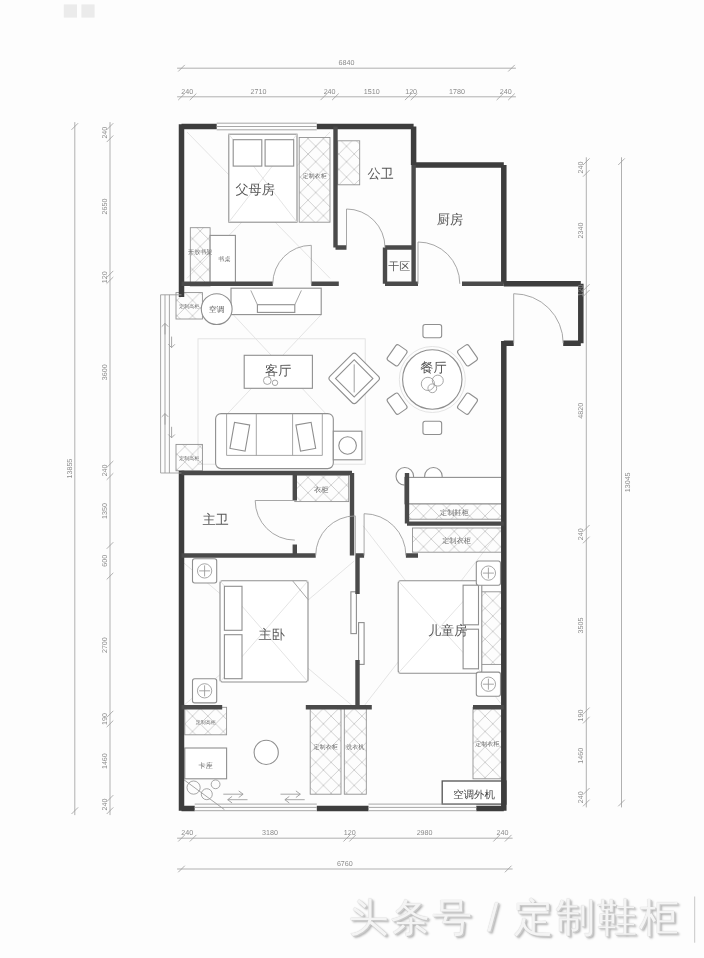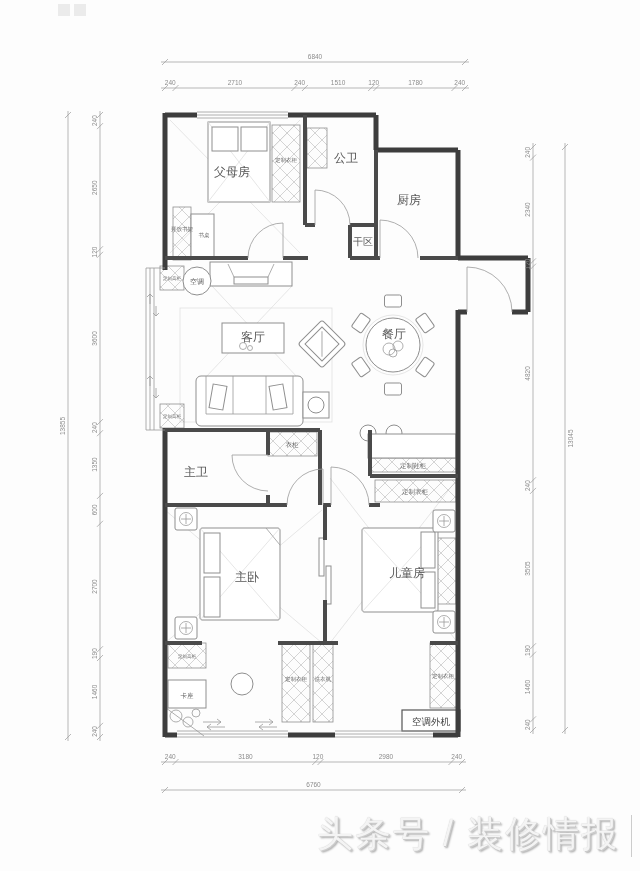--- a/index.html
+++ b/index.html
@@ -344,14 +344,14 @@
         <text class="dim" text-anchor="middle" x="530" y="724.6818700114025" transform="rotate(-90 530 724.6818700114025)">240</text>
       </g>
   <g id="dim-right-total">
         <line x1="565" y1="143" x2="565" y2="734" class="dimline"></line>
         <line x1="562" y1="150" x2="568" y2="144" class="dimline"></line>
         <line x1="562" y1="733" x2="568" y2="727" class="dimline"></line>
         <text class="dim" text-anchor="middle" x="573" y="438.5" transform="rotate(-90 573 438.5)">13045</text>
       </g>
 </svg>
 
-<div class="wm"><span>头条号 / 装修情报</span><span class="wm-bar"></span></div>
+<div class="wm"><span>头条号 / 定制鞋柜</span><span class="wm-bar"></span></div>
 </div>
 
 </body></html>

